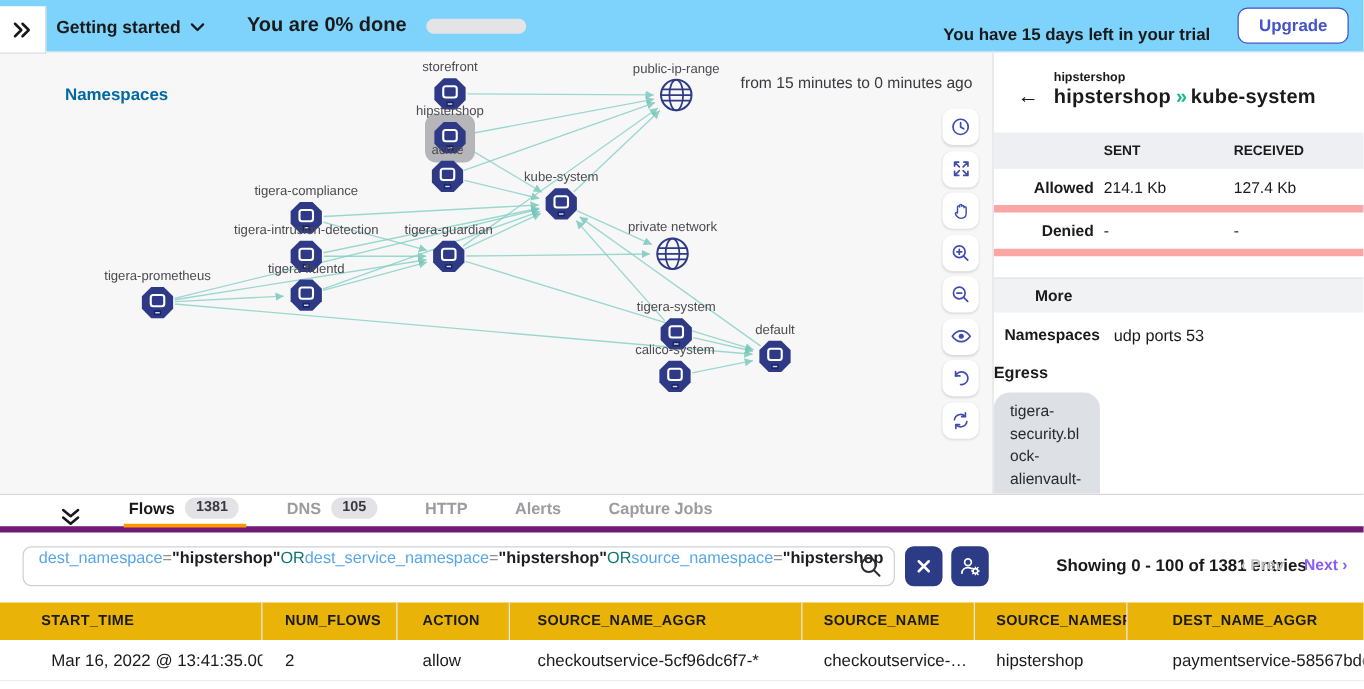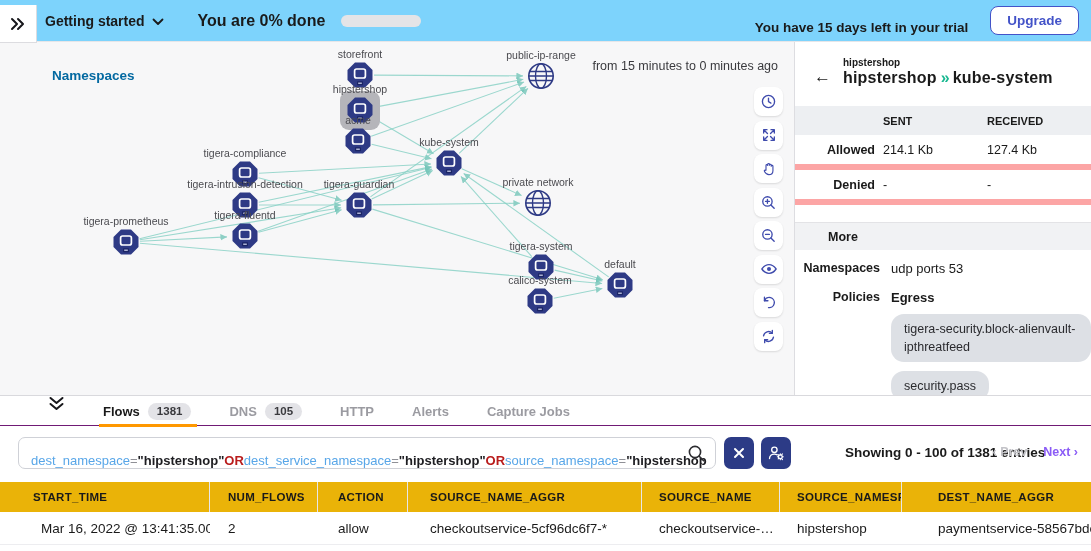--- a/index.html
+++ b/index.html
@@ -60,36 +60,36 @@
 .kv .k{font-weight:700;font-size:12.5px;text-align:right}
 .kv .v{font-size:13px}
 .kv-protocols{top:219px}
 .kv-policies{top:248px}
 .pol-dir{font-weight:700;font-size:13px}
 .pill{display:block;width:fit-content;max-width:204px;background:#dde0e5;border-radius:13px;
   padding:6px 13px;font-size:12.5px;line-height:1.45;margin-top:9px;color:#2a2a2e;word-break:break-word}
 
 
 .flows{position:absolute;left:0;top:395px;width:1091px;height:156px;background:#fff;border-top:1px solid #d9d9dd}
-.tabbar{position:relative;height:30px;border-bottom:1px solid #701a75;display:flex;align-items:flex-start}
+.tabbar{position:relative;height:30px;border-bottom:5px solid #701a75;display:flex;align-items:flex-end}
 .collapse-btn{margin-left:48px;background:none;border:none;cursor:pointer;display:flex;align-items:center}
 .tab{position:relative;display:flex;align-items:center;gap:8px;height:30px;margin-left:38px;
   cursor:pointer;font-size:13px;font-weight:700;color:#9b9ba1}
 .tab.active{color:#191919}
 .tab.active::after{content:"";position:absolute;left:-4px;right:-6px;bottom:-1px;height:3px;background:#ff9800}
 .tab .badge{background:#e3e3e7;color:#3a3a3e;border-radius:11px;padding:2.5px 9px;font-size:11.5px;font-weight:700}
 .searchrow{position:relative;height:56px}
 .searchbox{position:absolute;left:18px;top:11px;width:698px;height:32px;border:1.5px solid #cfd1d7;
-  border-radius:7px;background:#fff;display:flex;align-items:flex-end;padding:0 34px 0 12px;
+  border-radius:7px;background:#fff;display:flex;align-items:flex-start;padding:0 34px 0 12px;
   white-space:nowrap;overflow:hidden;cursor:text}
 .searchbox .tok{font-size:13px}
 .tok-field{color:#58a6e8}
 .tok-op{color:#8f9096}
 .tok-value{color:#1d1d21;font-weight:700}
-.tok-kw{color:#b91c1c;font-weight:700}
+.tok-kw{color:#0f766e;font-weight:400}
 .search-mag{position:absolute;right:9px;top:6px}
 .sq-btn{position:absolute;top:11px;width:30px;height:32px;background:#2c3b86;border:none;border-radius:7px;
   display:flex;align-items:center;justify-content:center;cursor:pointer;color:#fff}
 .btn-clear{left:724px;font-size:14px;font-weight:700}
 .btn-user{left:761px}
 .showing{position:absolute;left:845px;top:19px;font-size:13.5px;font-weight:700}
 .pager{position:absolute;right:13px;top:19px;font-size:12.5px;display:flex;gap:16px}
 .pg-prev{color:#c3c3c8;font-weight:600;cursor:default}
 .pg-next{color:#8b5cf6;font-weight:700;cursor:pointer}
 .ftable-head,.ftable-row{display:grid;grid-template-columns:210px 108px 90px 234px 138px 122px 189px}
@@ -387,21 +387,20 @@
   </div>
 
   <div class="more-band">
     <span>More</span>
   </div>
   <div class="kv kv-protocols">
     <div class="k">Namespaces</div>
     <div class="v">udp ports 53</div>
   </div>
   <div class="kv kv-policies">
-    <div class="k">Policies</div>
     <div class="v">
       <span class="pol-dir">Egress</span>
       <div id="policy-pills">
           <span class="pill">tigera-security.block-alienvault-ipthreatfeed</span>
           <span class="pill">security.pass</span>
         </div>
     </div>
   </div>
 </aside>
 

